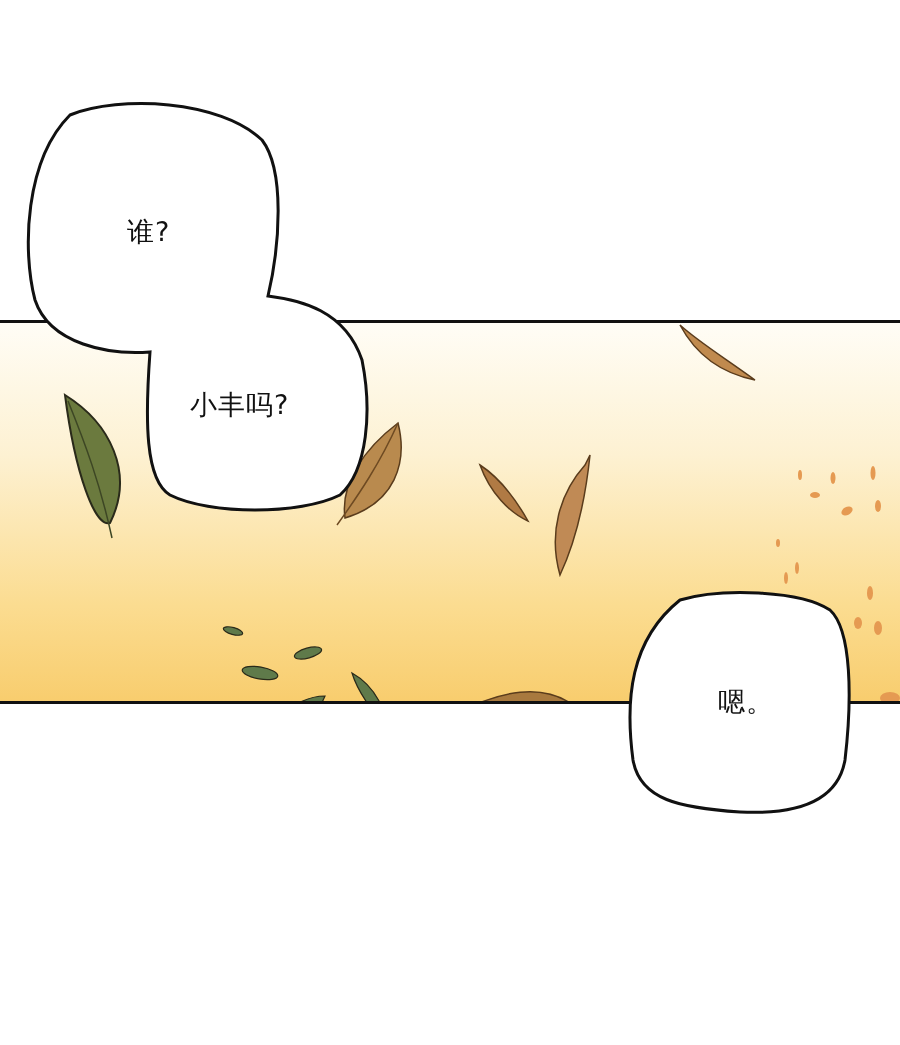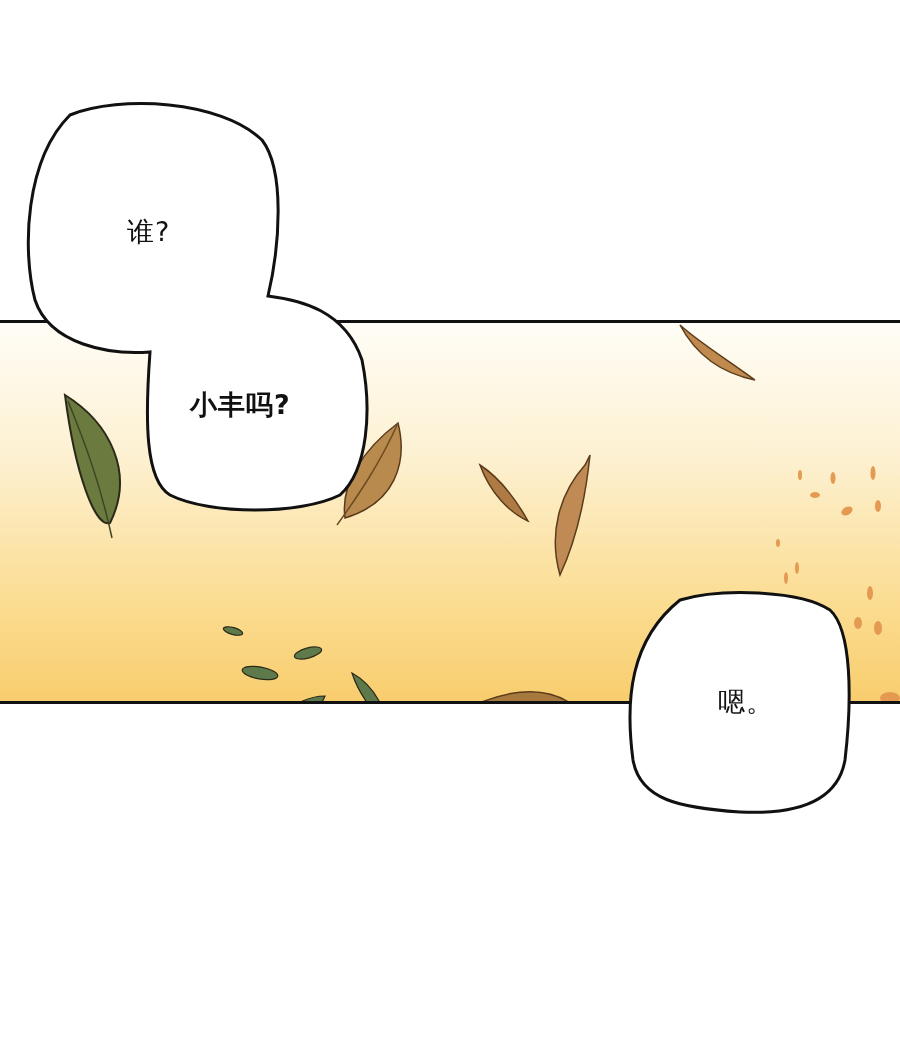--- a/index.html
+++ b/index.html
@@ -63,14 +63,14 @@
            C 300 300, 345 310, 362 360 C 372 410, 368 470, 340 495
            C 300 515, 210 515, 170 495 C 145 480, 145 420, 150 352
            C 110 355, 50 345, 35 300 C 22 250, 25 160, 70 115 Z" fill="#ffffff" stroke="#111" stroke-width="3"></path>
 
   <path d="M680 600 C 720 588, 800 590, 830 610 C 852 630, 852 700, 845 760
            C 838 800, 800 815, 740 812 C 680 808, 640 800, 633 760
            C 625 700, 630 640, 680 600 Z" fill="#ffffff" stroke="#111" stroke-width="3"></path>
 </svg>
 
 <div class="bubble-text" style="left:127px; top:214px;">谁?</div>
-<div class="bubble-text" style="left:190px; top:387px;font-weight:bold;">小丰吗?</div>
+<div class="bubble-text" style="left:190px; top:387px;">小丰吗?</div>
 <div class="bubble-text" style="left:718px; top:684px;">嗯。</div>
 
 </body></html>

